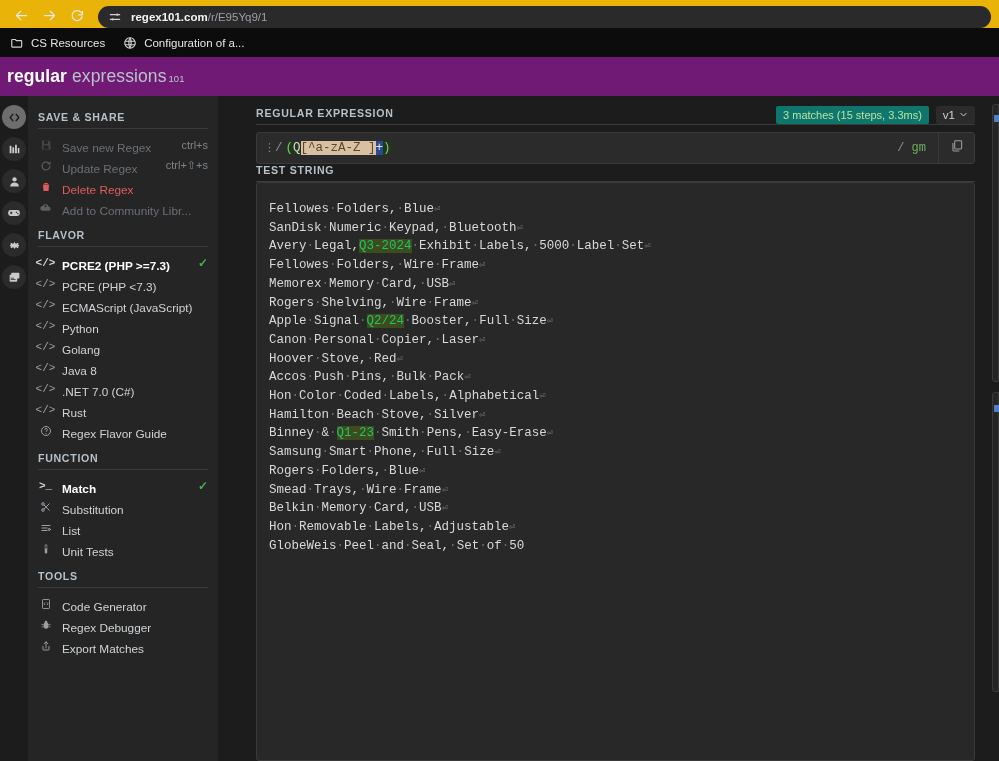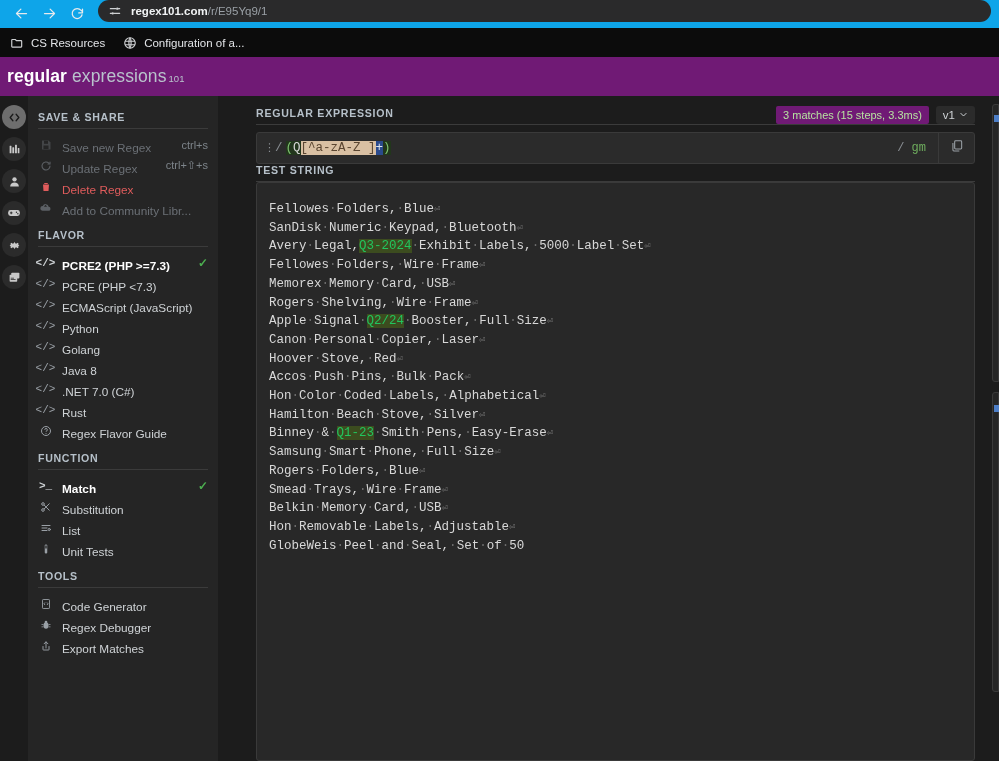--- a/index.html
+++ b/index.html
@@ -6,23 +6,23 @@
   html, body {
     width: 999px; height: 761px;
     background: #1c1c1c;
     font-family: "Liberation Sans", sans-serif;
     overflow: hidden;
   }
 
   
   .browser-top {
     height: 28px;
-    background: #0ea5e9;
-    display: flex;
-    align-items: flex-start;
+    background: #eab308;
+    display: flex;
+    align-items: flex-end;
     padding: 0 8px;
     gap: 2px;
   }
   .nav-btn {
     width: 26px; height: 26px;
     display: flex; align-items: center; justify-content: center;
     color: #e8eaed;
     border-radius: 50%;
     flex: 0 0 auto;
   }
@@ -174,21 +174,21 @@
     padding-bottom: 5px;
   }
   .re-headrow {
     display: flex;
     align-items: center;
     justify-content: space-between;
     padding-right: 24px;
   }
   .re-head-right { display: flex; align-items: center; gap: 7px; }
   .badge {
-    background: #701a75;
+    background: #0f766e;
     color: #b6e2a0;
     font-size: 11px;
     padding: 3px 7px;
     border-radius: 2px;
     white-space: nowrap;
   }
   .verpick {
     background: #2b2b2b;
     color: #cfd3d6;
     font-size: 11.5px;

